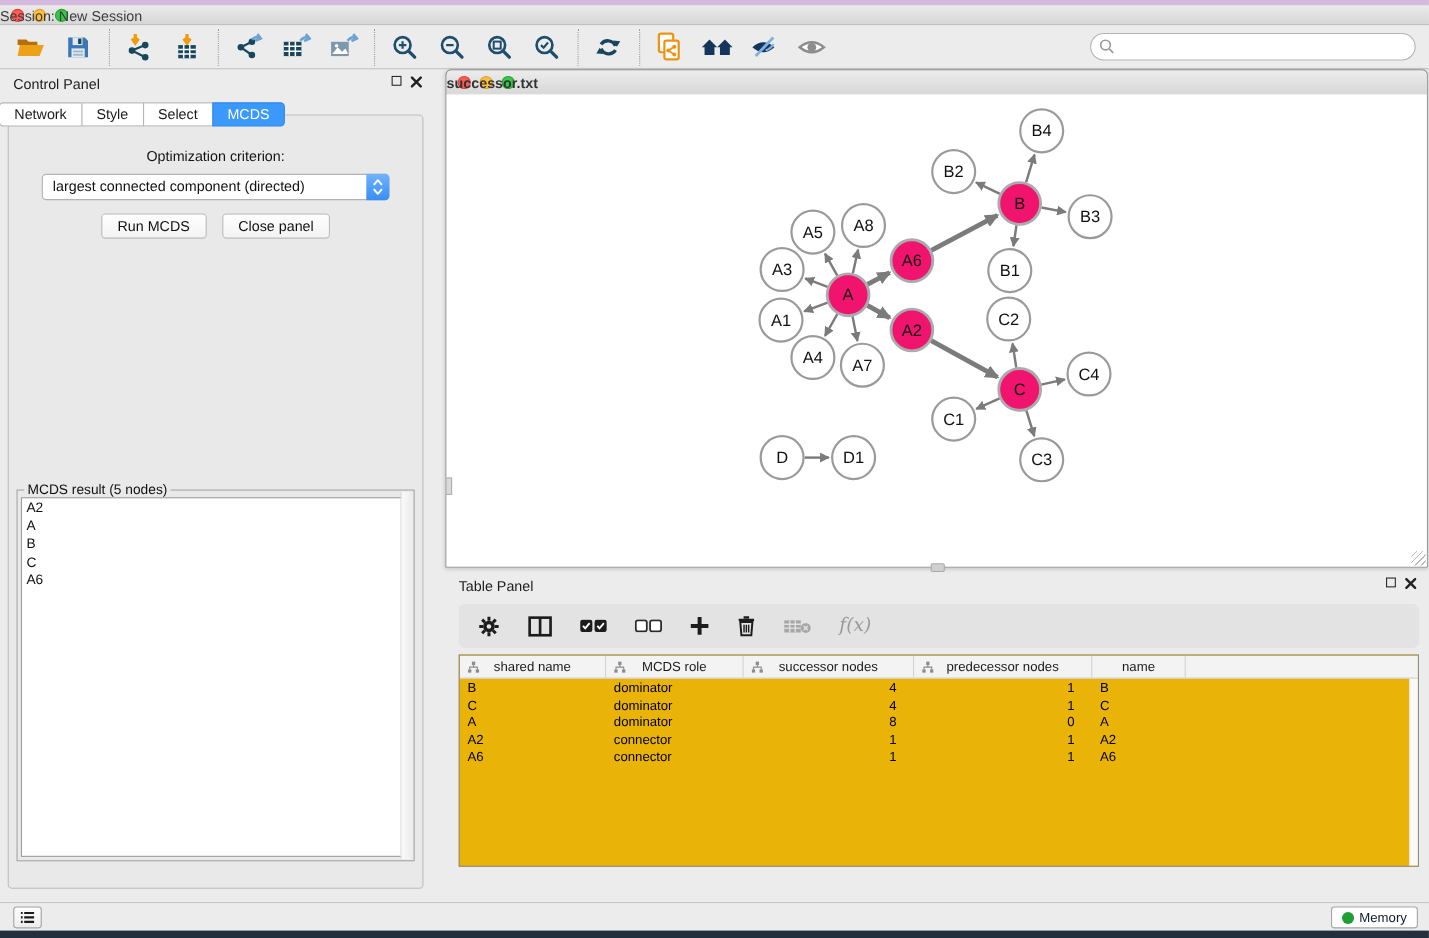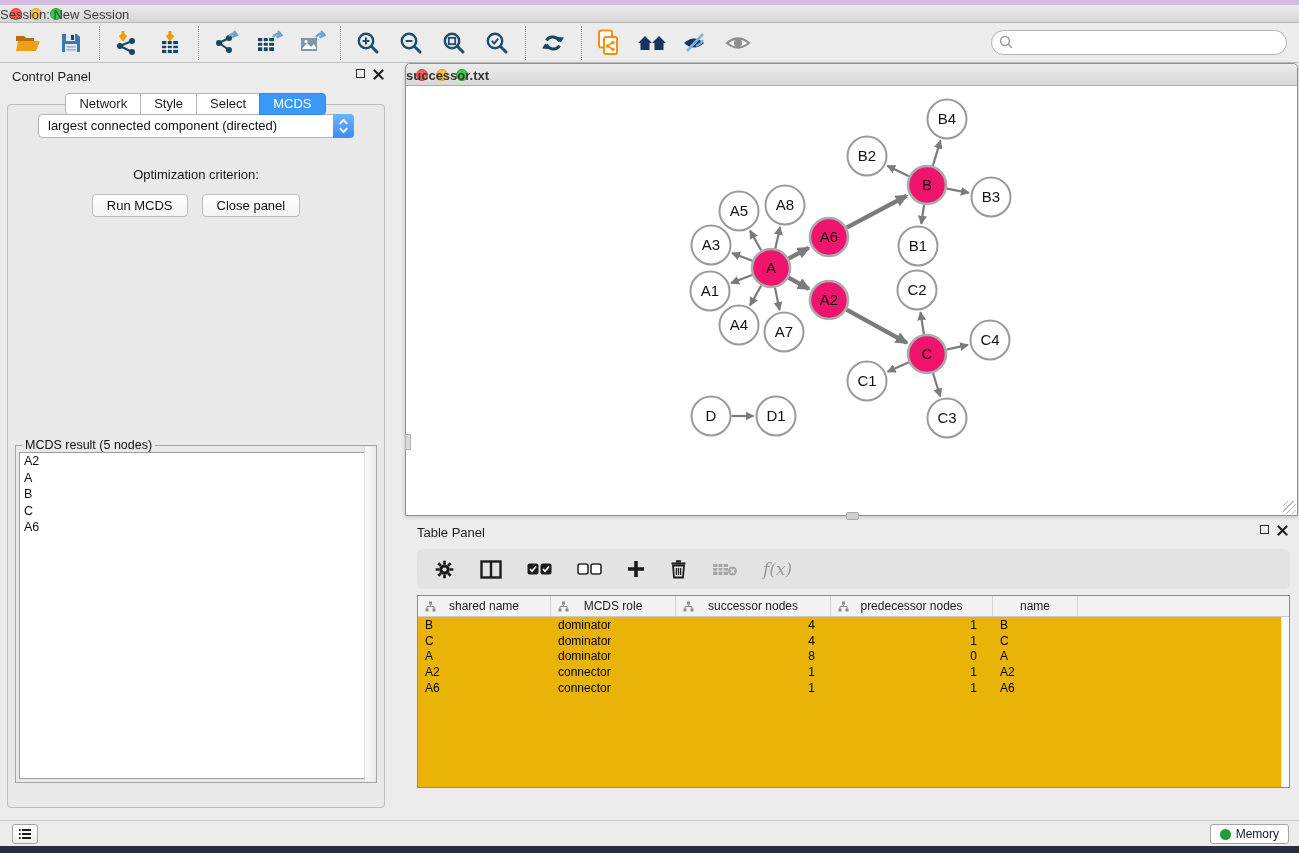--- a/index.html
+++ b/index.html
@@ -26,21 +26,21 @@
   .tsep { width:1px; height:34px; border-left:1px dotted #9e9e9e; margin:0 9px 0 3px; }
   #search-wrap { margin-left:auto; margin-right:12px; width:296px; height:25px; background:#fff;
     border:1px solid #b3b3b3; border-radius:13px; display:flex; align-items:center; padding-left:7px; }
   #search-wrap input { border:none; outline:none; flex:1; height:20px; font-size:13px; background:transparent; margin-left:4px; }
 
   
   #control-panel { position:absolute; left:0; top:63px; width:392px; height:757px; }
   .panel-head { position:relative; height:26px; }
   .panel-head .ptitle { position:absolute; left:12px; top:6px; font-size:13px; color:#1c1c1c; }
   .panel-head .picons { position:absolute; right:8px; top:6px; display:flex; gap:8px; }
-  #cp-tabs { position:absolute; left:0; right:0; top:30px; display:flex; justify-content:center; z-index:2; }
+  #cp-tabs { position:absolute; left:0; right:0; top:30px; display:flex; justify-content:flex-start; z-index:2; }
   .seg-tab { background:#fff; border:1px solid #b5b5b5; padding:2px 13px 3px; font-size:13px; color:#1b1b1b; margin-left:-1px; }
   .seg-tab:first-child { border-radius:4px 0 0 4px; }
   .seg-tab:last-child { border-radius:0 4px 4px 0; }
   .seg-tab.active { background:#3b99fc; border-color:#2f88ec; color:#fff; }
   #cp-body { position:absolute; left:7px; right:7px; top:41px; bottom:12px; background:#e9e9e9;
     border:1px solid #bdbdbd; border-radius:4px; }
   #opt-label { text-align:center; margin-top:29px; font-size:13px; color:#141414; }
   #criterion-select { position:relative; margin:9px auto 0; width:316px; height:24px; background:#fff;
     border:1px solid #b3b3b3; border-radius:4px; font-size:13px; color:#111; line-height:22px; padding-left:9px; }
   #criterion-select .stepper { position:absolute; right:-1px; top:-1px; width:21px; height:24px; border-radius:0 4px 4px 0;
@@ -270,32 +270,32 @@
       </svg>
     </span>
   </div>
   <div id="cp-tabs">
       <div class="seg-tab">Network</div>
       <div class="seg-tab">Style</div>
       <div class="seg-tab">Select</div>
       <div class="seg-tab active">MCDS</div>
     </div>
   <div id="cp-body">
+    <div id="opt-label">Optimization criterion:</div>
     <div id="criterion-select">
       <span>largest connected component (directed)</span>
       <span class="stepper">
         <svg width="9" height="6" viewBox="0 0 9 6">
             <path d="M0.8 5 L4.5 0.8 L8.2 5" stroke="#fff" stroke-width="1.8" fill="none"></path>
           </svg>
         <svg width="9" height="6" viewBox="0 0 9 6">
             <path d="M0.8 1 L4.5 5.2 L8.2 1" stroke="#fff" stroke-width="1.8" fill="none"></path>
           </svg>
       </span>
     </div>
-    <div id="opt-label">Optimization criterion:</div>
     <div class="btn-row">
       <button class="mac-btn">Run MCDS</button>
       <button class="mac-btn">Close panel</button>
     </div>
     <div id="result-box">
       <span id="result-legend">MCDS result (5 nodes)</span>
       <div id="result-list">
           <div class="result-item">A2</div>
           <div class="result-item">A</div>
           <div class="result-item">B</div>

